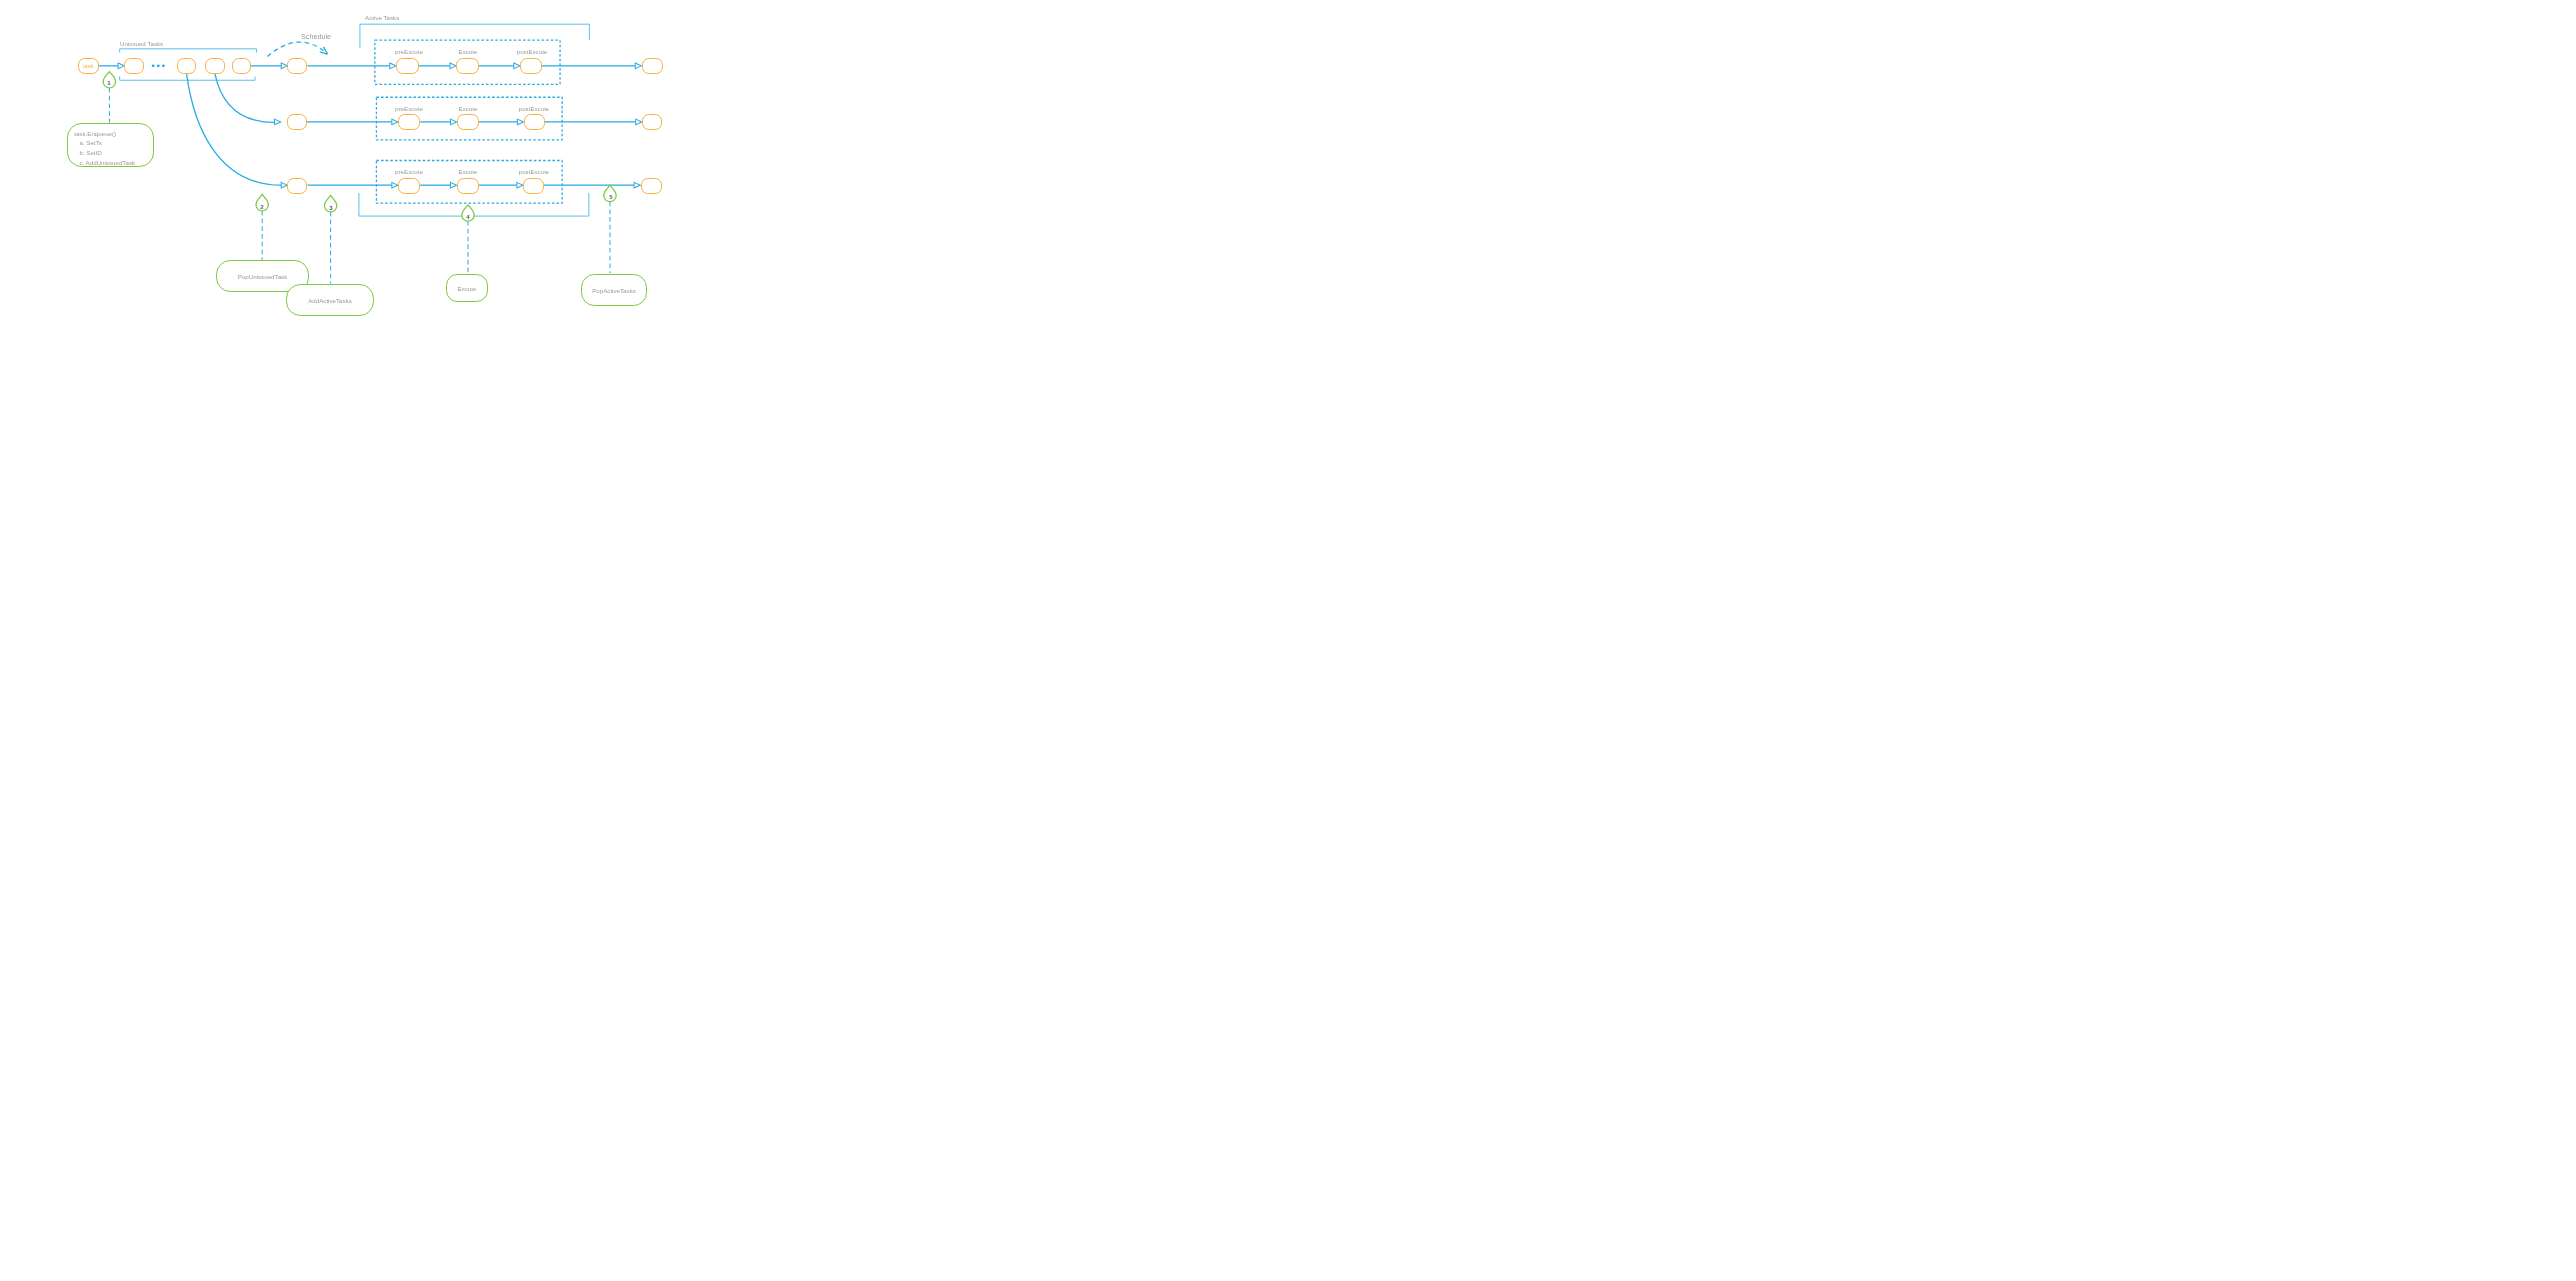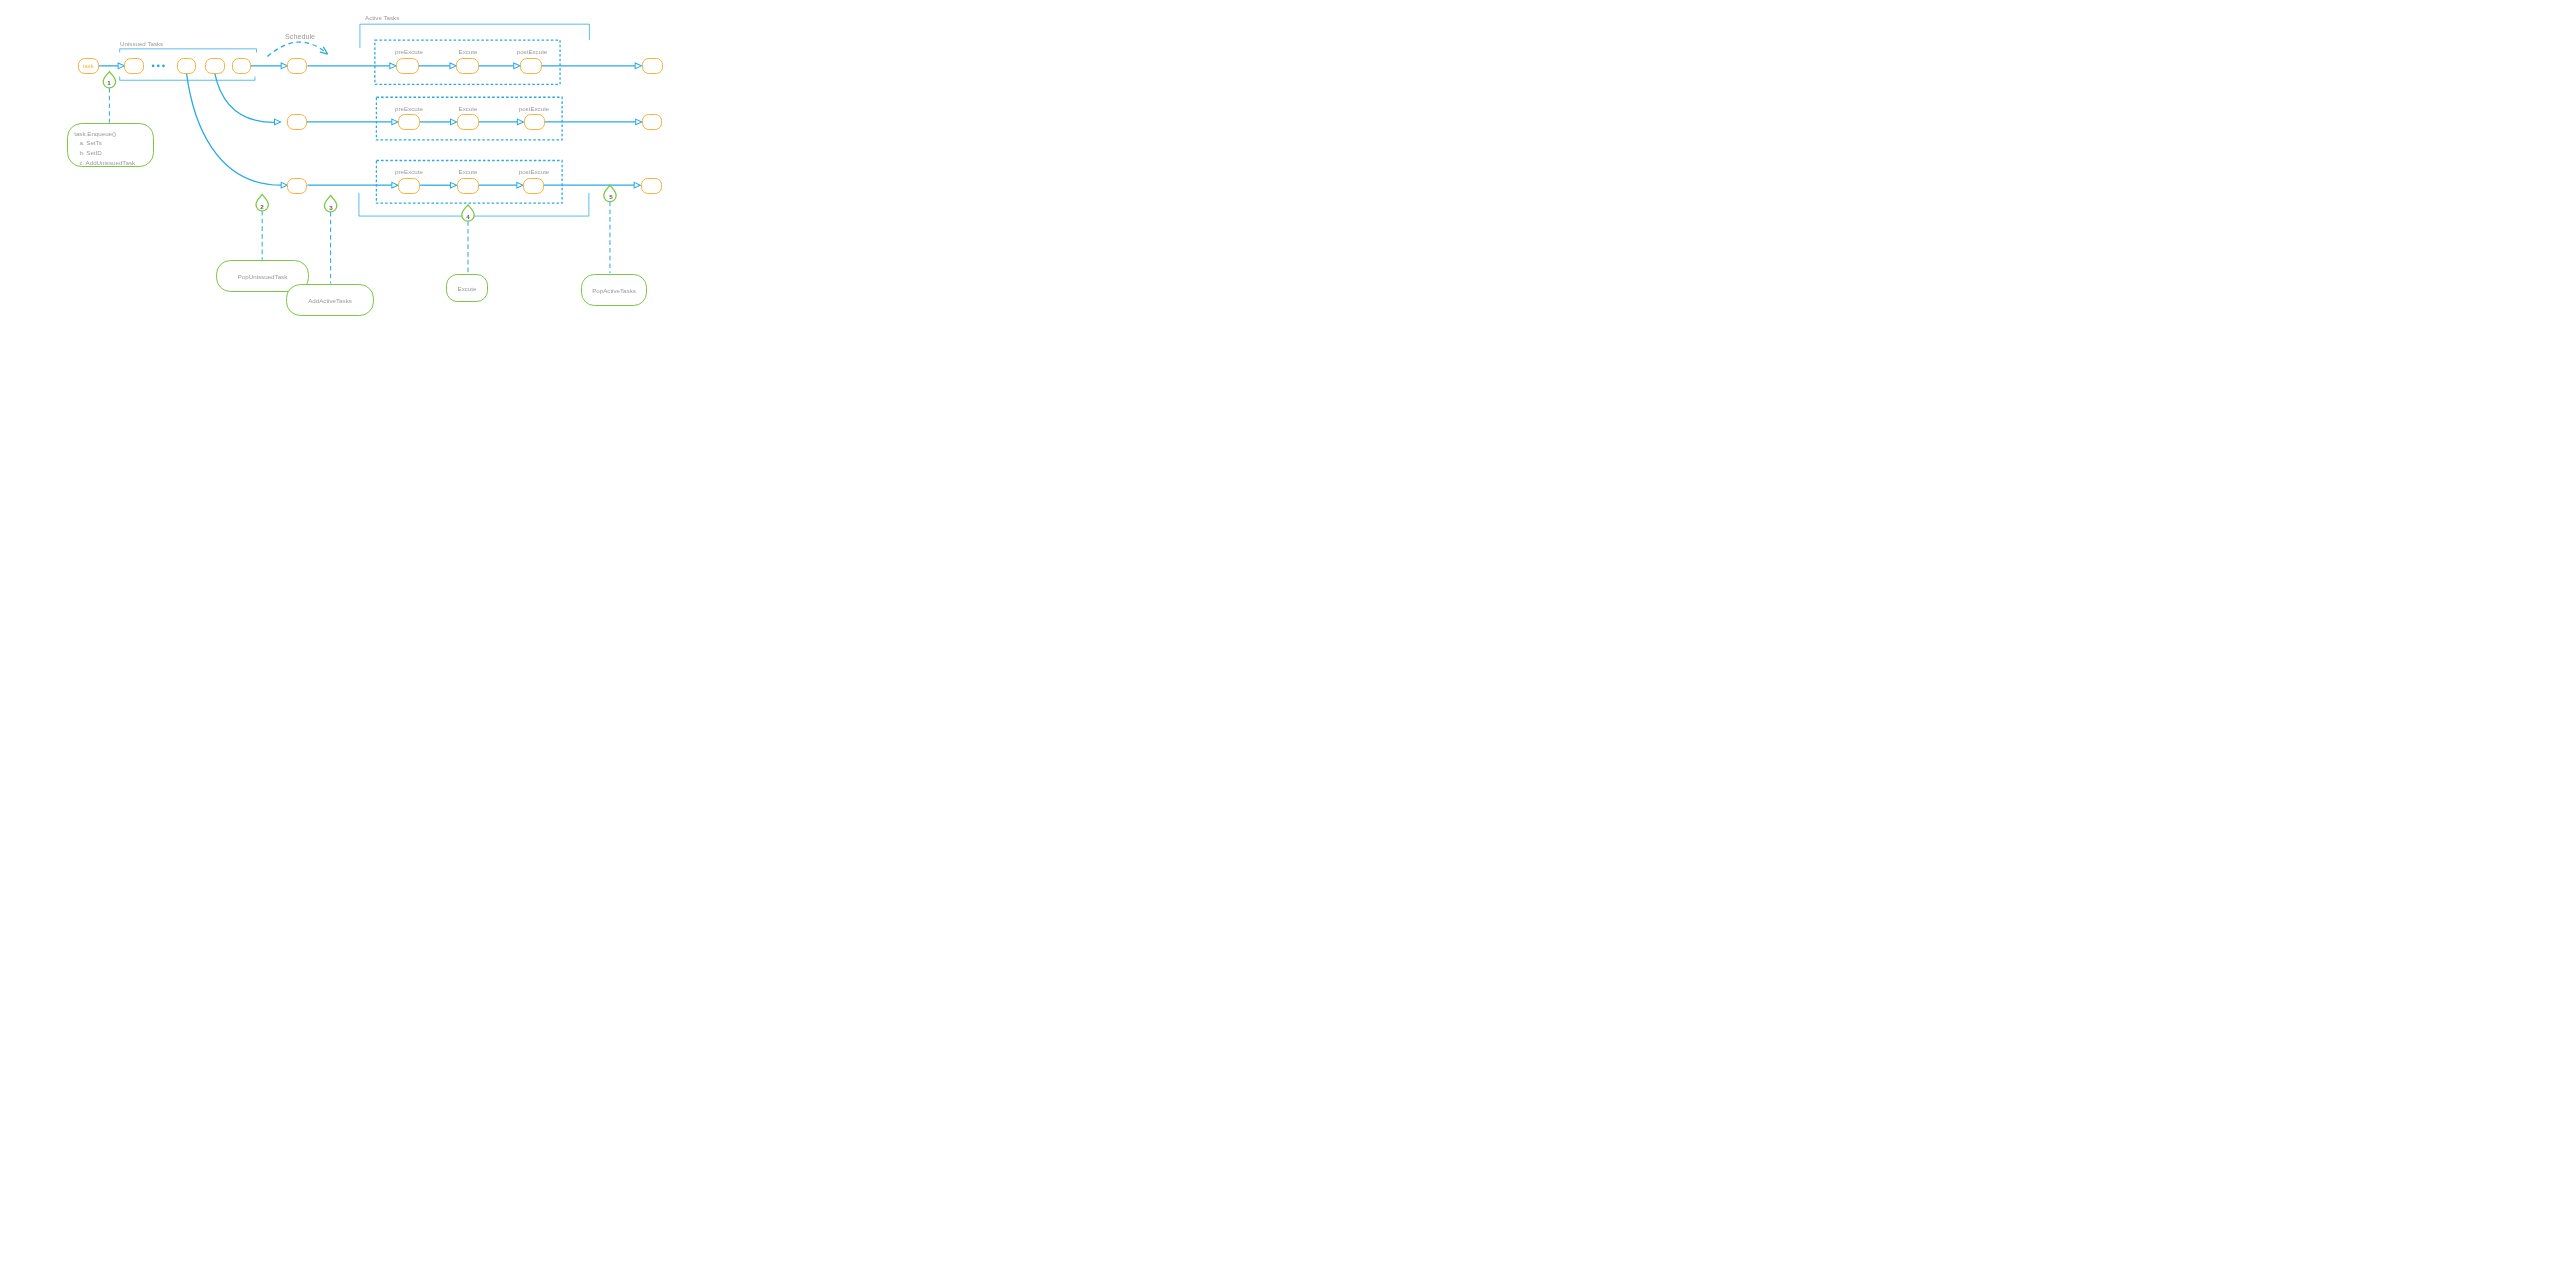--- a/index.html
+++ b/index.html
@@ -113,21 +113,21 @@
         <path transform="translate(212,139)" d="M0 0 C5 7 12 11 12 20 A12 12 0 1 1 -12 20 C-12 11 -5 7 0 0 Z"></path>
         <path transform="translate(509,378)" d="M0 0 C5 7 12 11 12 20 A12 12 0 1 1 -12 20 C-12 11 -5 7 0 0 Z"></path>
         <path transform="translate(642,380)" d="M0 0 C5 7 12 11 12 20 A12 12 0 1 1 -12 20 C-12 11 -5 7 0 0 Z"></path>
         <path transform="translate(909,398)" d="M0 0 C5 7 12 11 12 20 A12 12 0 1 1 -12 20 C-12 11 -5 7 0 0 Z"></path>
         <path transform="translate(1185,360)" d="M0 0 C5 7 12 11 12 20 A12 12 0 1 1 -12 20 C-12 11 -5 7 0 0 Z"></path>
       </g>
     </g>
   </svg>
 
   <div class="glabel lbl-12" style="left:120px;top:40px;">Unissued Tasks</div>
-  <div class="glabel lbl-14" style="left:285px;top:32px;">Schedule</div>
+  <div class="glabel lbl-14" style="left:301px;top:32px;">Schedule</div>
   <div class="glabel lbl-12" style="left:365px;top:14px;">Active Tasks</div>
 
   <div class="node" style="left:78px;top:58px;width:20.6px;height:15.5px;">
     <span class="node-label">task</span>
   </div>
   <div class="node" style="left:124px;top:58px;width:20px;height:15.5px;"></div>
   <div class="node" style="left:177px;top:58px;width:19px;height:15.5px;"></div>
   <div class="node" style="left:205px;top:58px;width:20px;height:15.5px;"></div>
   <div class="node" style="left:232px;top:58px;width:19px;height:15.5px;"></div>
   <div class="node" style="left:287px;top:58px;width:20px;height:15.5px;"></div>

